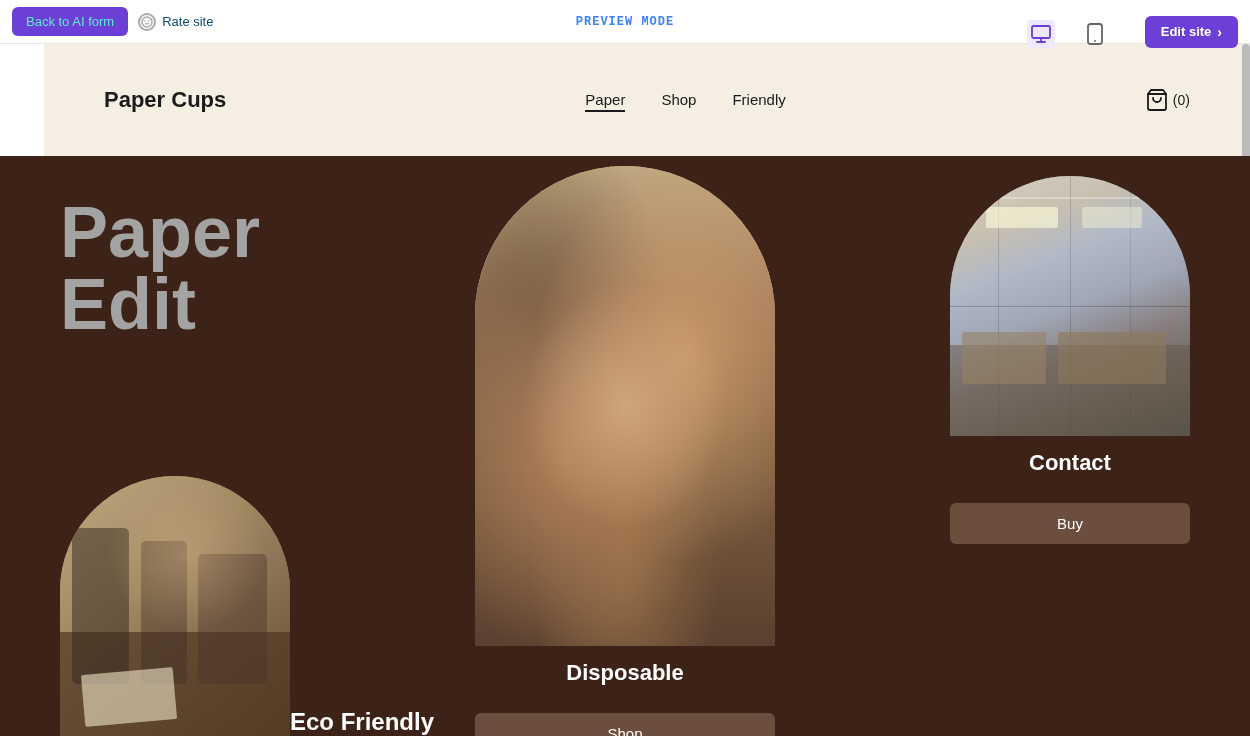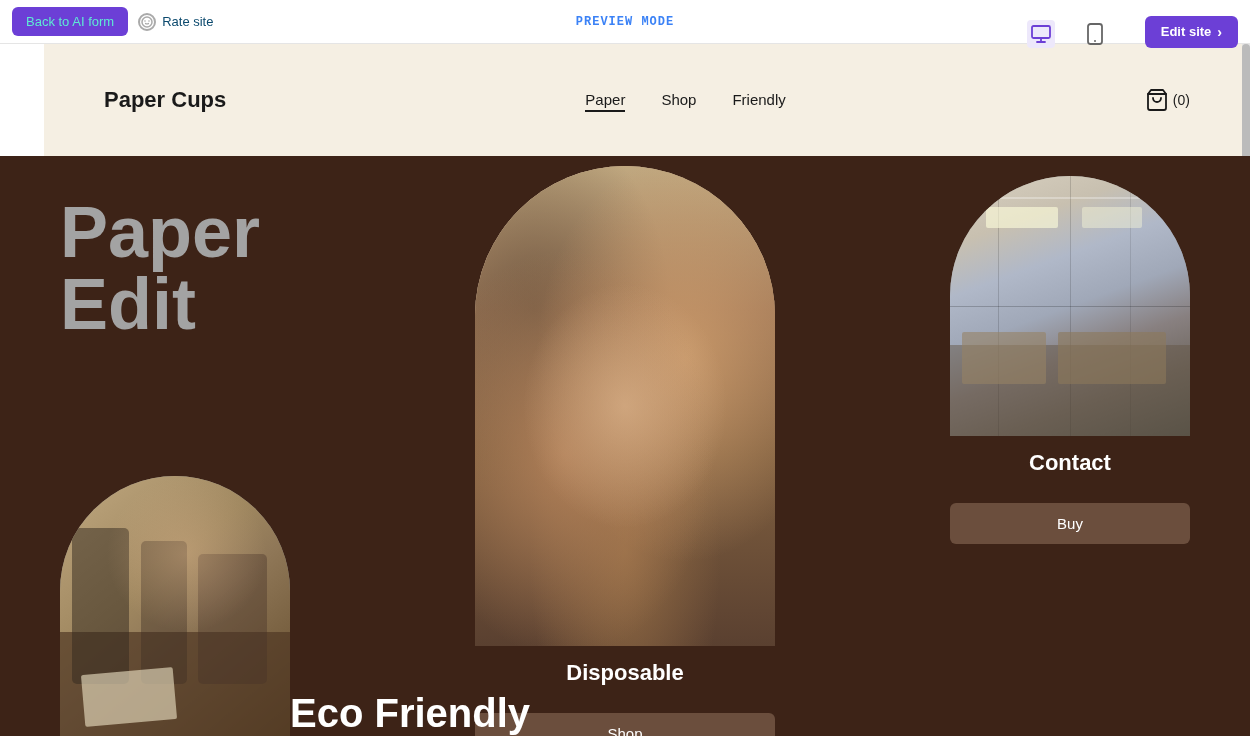--- a/index.html
+++ b/index.html
@@ -241,21 +241,21 @@
       background: #bbb;
       border-radius: 4px;
     }
 
     
     #eco-title {
       position: absolute;
       bottom: 0px;
       left: 290px;
       color: #fff;
-      font-size: 40px;
+      font-size: 24px;
       font-weight: 700;
       z-index: 3;
     }
   </style>
 </head>
 <body>
 
 <div id="scrollbar">
   <div id="scrollbar-thumb"></div>
 </div>

